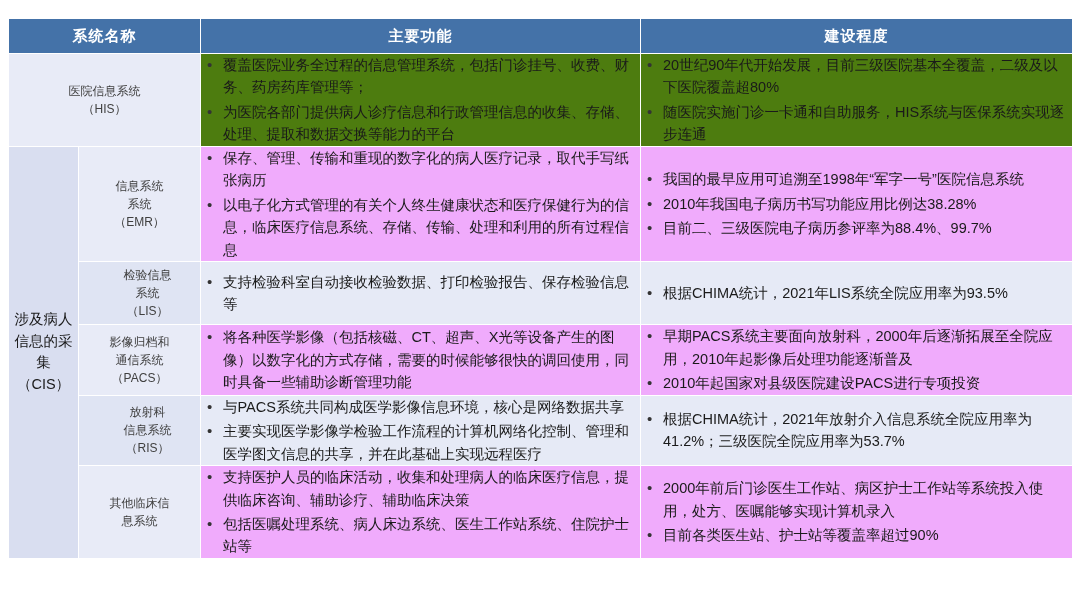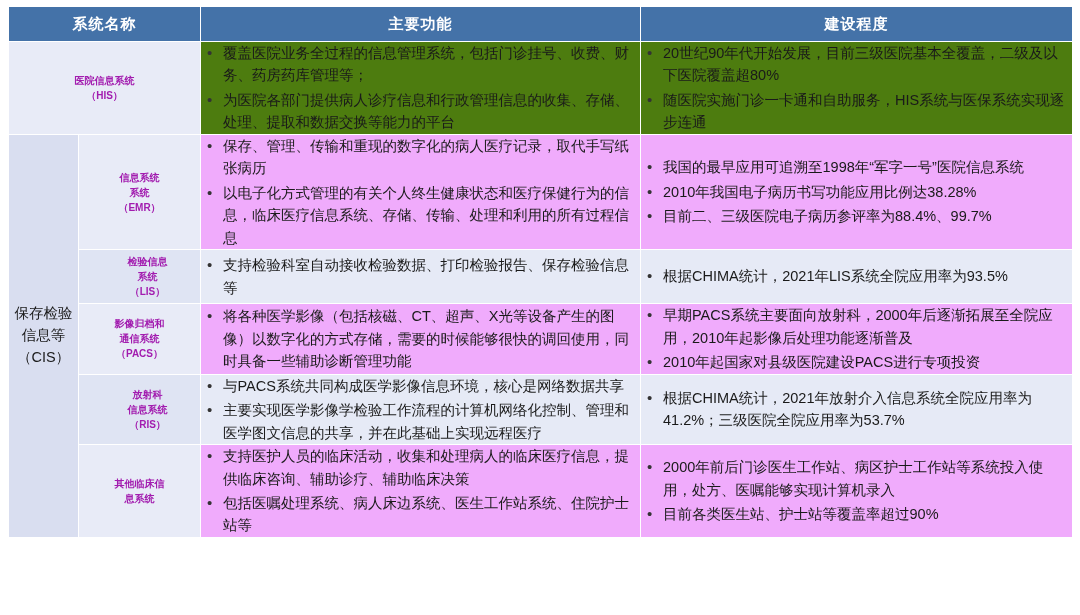--- a/index.html
+++ b/index.html
@@ -10,20 +10,21 @@
   body {
     width: 1080px;
     height: 615px;
     font-family: "Liberation Sans", sans-serif;
     overflow: hidden;
   }
   .table-wrap {
     padding: 6px 8px 0 8px;
     box-sizing: border-box;
     width: 1080px;
+    margin-top: 12px;
   }
   table.matrix {
     border-collapse: collapse;
     table-layout: fixed;
     width: 1064px;
     background: #ffffff;
   }
   table.matrix td, table.matrix th {
     border: 1px solid #ffffff;
     vertical-align: middle;
@@ -50,24 +51,23 @@
   .cat-cell {
     background: #d9def0;
     text-align: center;
     font-size: 14.5px;
     color: #1a1a1a;
     line-height: 1.5;
   }
   .sys-cell {
     background: #e8ebf7;
     text-align: center;
-    font-size: 10px;
-    color: #a21caf;
+    font-size: 12px;
+    color: #404040;
     line-height: 1.5;
-    font-weight: bold;
   }
   .sys-cell.alt {
     background: #dfe4f3;
     padding-left: 16px;
   }
   .body-cell {
     background: #f0abfc;
     font-size: 14.5px;
     color: #1a1a1a;
     line-height: 1.55;
@@ -143,21 +143,21 @@
       <td class="body-cell">
         <ul class="bullets">
           <li>20世纪90年代开始发展，目前三级医院基本全覆盖，二级及以下医院覆盖超80%</li>
           <li>随医院实施门诊一卡通和自助服务，HIS系统与医保系统实现逐步连通</li>
         </ul>
       </td>
     </tr>
 
     <tr>
       <td class="cat-cell" rowspan="5">
-        <span class="cat-inner">保存检验信息等
+        <span class="cat-inner">涉及病人信息的采集
 （CIS）</span>
       </td>
       <td class="sys-cell">
         <span class="sys-inner">信息系统
 系统
 （EMR）</span>
       </td>
       <td class="body-cell">
         <ul class="bullets">
           <li>保存、管理、传输和重现的数字化的病人医疗记录，取代手写纸张病历</li>

